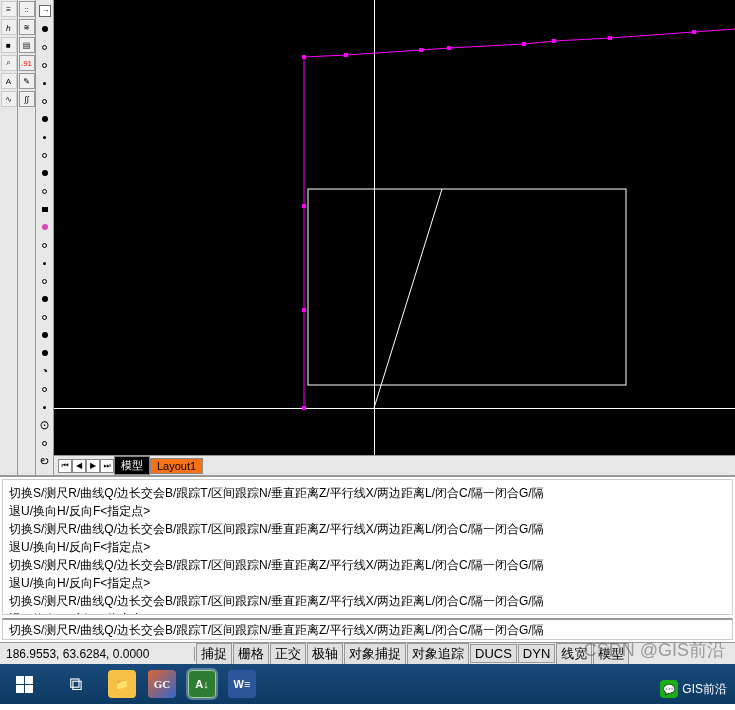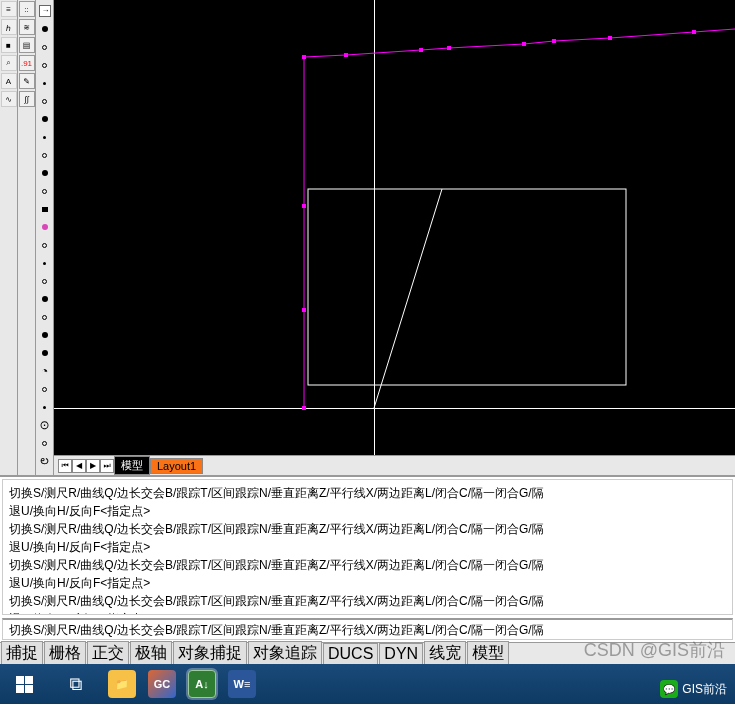--- a/index.html
+++ b/index.html
@@ -28,29 +28,29 @@
 .tabs { height: 20px; background: #e8e8e8; border-top: 1px solid #999; display: flex; align-items: center; padding-left: 4px; gap: 0; }
 .tab-nav { width: 14px; height: 14px; background: #fff; border: 1px solid #888; display: flex; align-items: center; justify-content: center; font-size: 8px; cursor: pointer; }
 .tab { padding: 1px 6px; background: #f97316; border: 1px solid #888; font-size: 11px; cursor: pointer; }
 .tab.active { background: #000; color: #fff; }
 .command-area { height: 167px; border-top: 2px solid #999; background: #fff; padding: 2px; display: flex; flex-direction: column; }
 .command-log { flex: 1; overflow: hidden; border: 1px solid #ccc; padding: 4px 6px; font-size: 12px; line-height: 1.5; }
 .command-log p { white-space: nowrap; }
 .command-input { height: 22px; border: 1px solid #ccc; border-top: 2px solid #999; margin-top: 3px; padding: 2px 6px; font-size: 12px; }
 .status-bar { height: 22px; background: #e8e8e8; border-top: 1px solid #999; display: flex; align-items: center; font-size: 12px; }
 .coords { width: 195px; padding-left: 6px; border-right: 1px solid #999; }
-.status-btn { padding: 1px 4px; border: 1px solid #999; background: #e0e0e0; margin-left: 1px; font-size: 16px; cursor: pointer; }
+.status-btn { padding: 1px 4px; border: 1px solid #999; background: #e0e0e0; margin-left: 1px; font-size: 13px; cursor: pointer; }
 .taskbar { height: 40px; background: linear-gradient(180deg, #1a4a7a 0%, #0d3a63 100%); display: flex; align-items: center; padding: 0 4px; gap: 12px; position: relative; }
 .start { width: 40px; height: 40px; display: flex; align-items: center; justify-content: center; cursor: pointer; }
 .win-icon { display: grid; grid-template-columns: 8px 8px; grid-template-rows: 8px 8px; gap: 1px; }
 .win-icon span { background: #fff; }
 .task-task { width: 40px; height: 40px; display: flex; align-items: center; justify-content: center; cursor: pointer; color: #fff; font-size: 18px; }
 .task-icon { width: 28px; height: 28px; border-radius: 4px; display: flex; align-items: center; justify-content: center; color: #fff; font-weight: bold; font-size: 11px; cursor: pointer; }
 .task-icon.folder { background: #f7c046; }
-.task-icon.gc { background: linear-gradient(135deg,#d63,#36c); }
+.task-icon.gc { background: linear-gradient(135deg,#d63,#36c); font-family: Liberation Serif, serif; }
 .task-icon.acad { background: #2e7d32; border: 1px solid #9ccc9c; position: relative; }
 .task-icon.acad.active { box-shadow: 0 0 0 2px rgba(255,255,255,.3); }
 .task-icon.word { background: #2b579a; }
 .tray { position: absolute; right: 8px; bottom: 6px; color: #fff; font-size: 12px; display: flex; align-items: center; gap: 4px; }
 .wechat-icon { width: 18px; height: 18px; background: #1aad19; border-radius: 4px; display: inline-flex; align-items: center; justify-content: center; color: #fff; font-size: 10px; }
 .watermark { position: absolute; right: 10px; bottom: 48px; color: rgba(90,90,90,.55); font-size: 18px; }
 </style>
 </head>
 <body>
 
@@ -190,20 +190,21 @@
       <p><span>退U/换向H/反向F&lt;指定点&gt;</span></p>
       <p><span>切换S/测尺R/曲线Q/边长交会B/跟踪T/区间跟踪N/垂直距离Z/平行线X/两边距离L/闭合C/隔一闭合G/隔</span></p>
       <p><span>退U/换向H/反向F&lt;指定点&gt;</span></p>
       <p><span>切换S/测尺R/曲线Q/边长交会B/跟踪T/区间跟踪N/垂直距离Z/平行线X/两边距离L/闭合C/隔一闭合G/隔</span></p>
       <p><span>退U/换向H/反向F&lt;指定点&gt;</span></p>
     </div>
     <div class="command-input">切换S/测尺R/曲线Q/边长交会B/跟踪T/区间跟踪N/垂直距离Z/平行线X/两边距离L/闭合C/隔一闭合G/隔</div>
   </div>
 
   <div class="status-bar">
+    <div class="coords">186.9553, 63.6284, 0.0000</div>
     <div class="status-btn">捕捉</div>
     <div class="status-btn">栅格</div>
     <div class="status-btn">正交</div>
     <div class="status-btn">极轴</div>
     <div class="status-btn">对象捕捉</div>
     <div class="status-btn">对象追踪</div>
     <div class="status-btn">DUCS</div>
     <div class="status-btn">DYN</div>
     <div class="status-btn">线宽</div>
     <div class="status-btn">模型</div>

